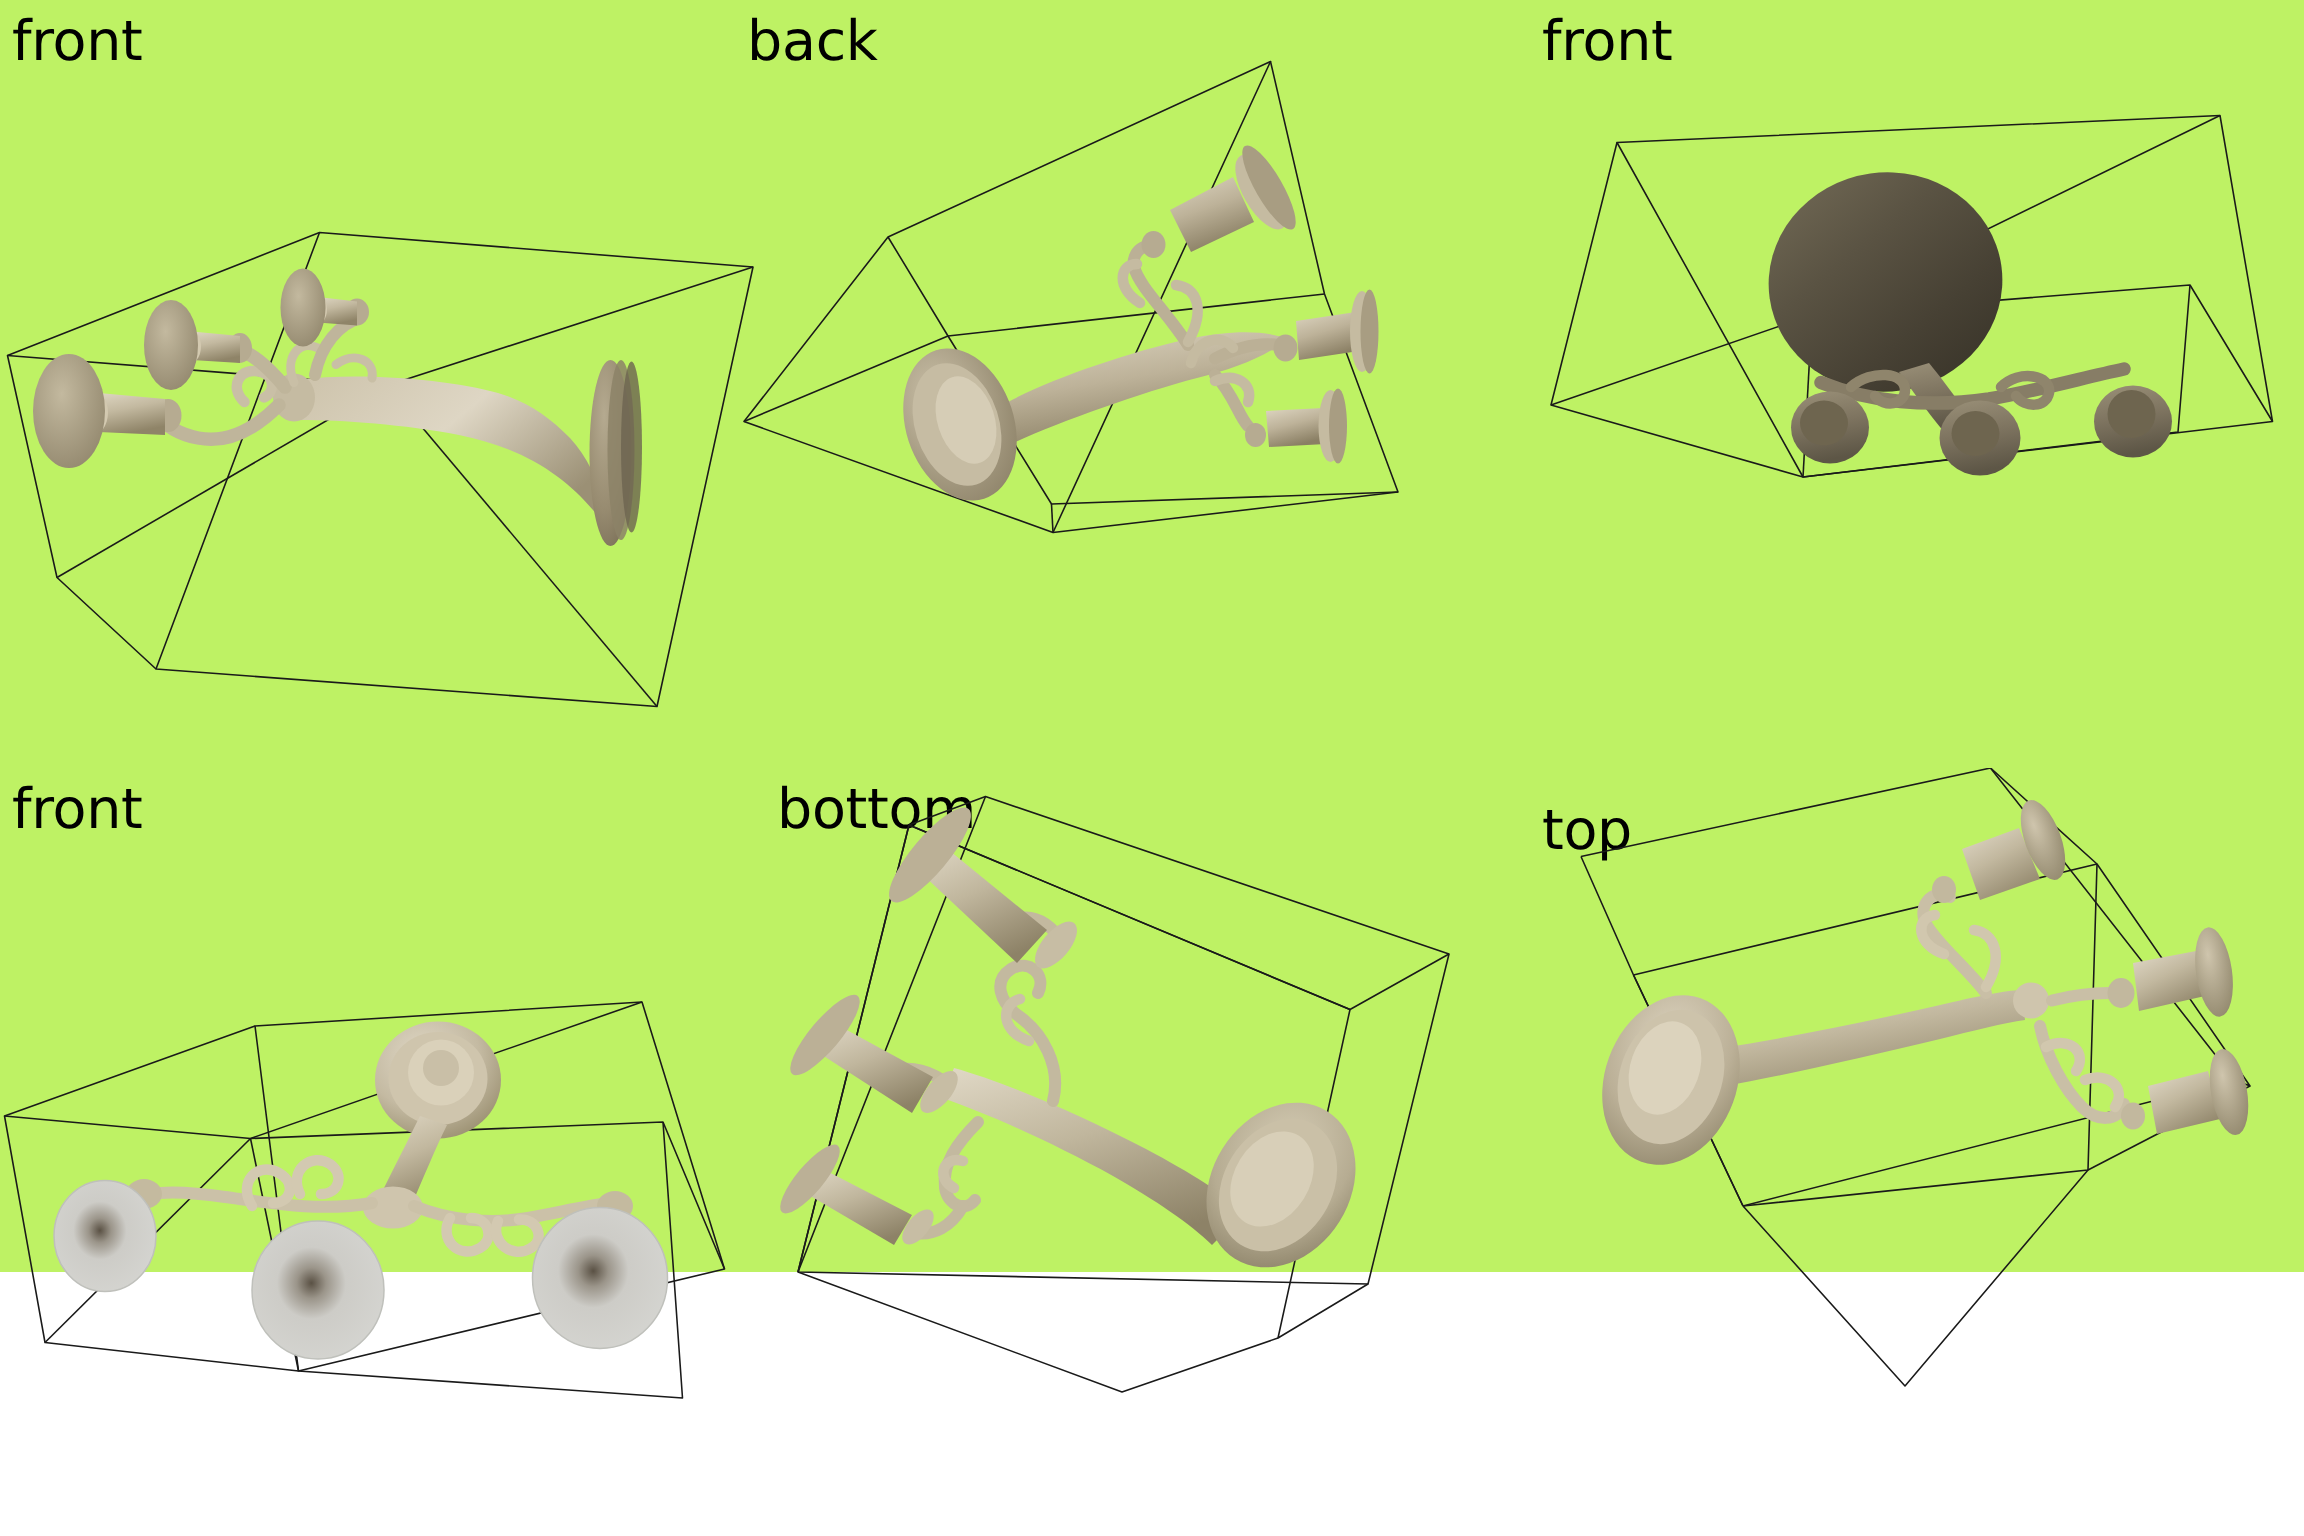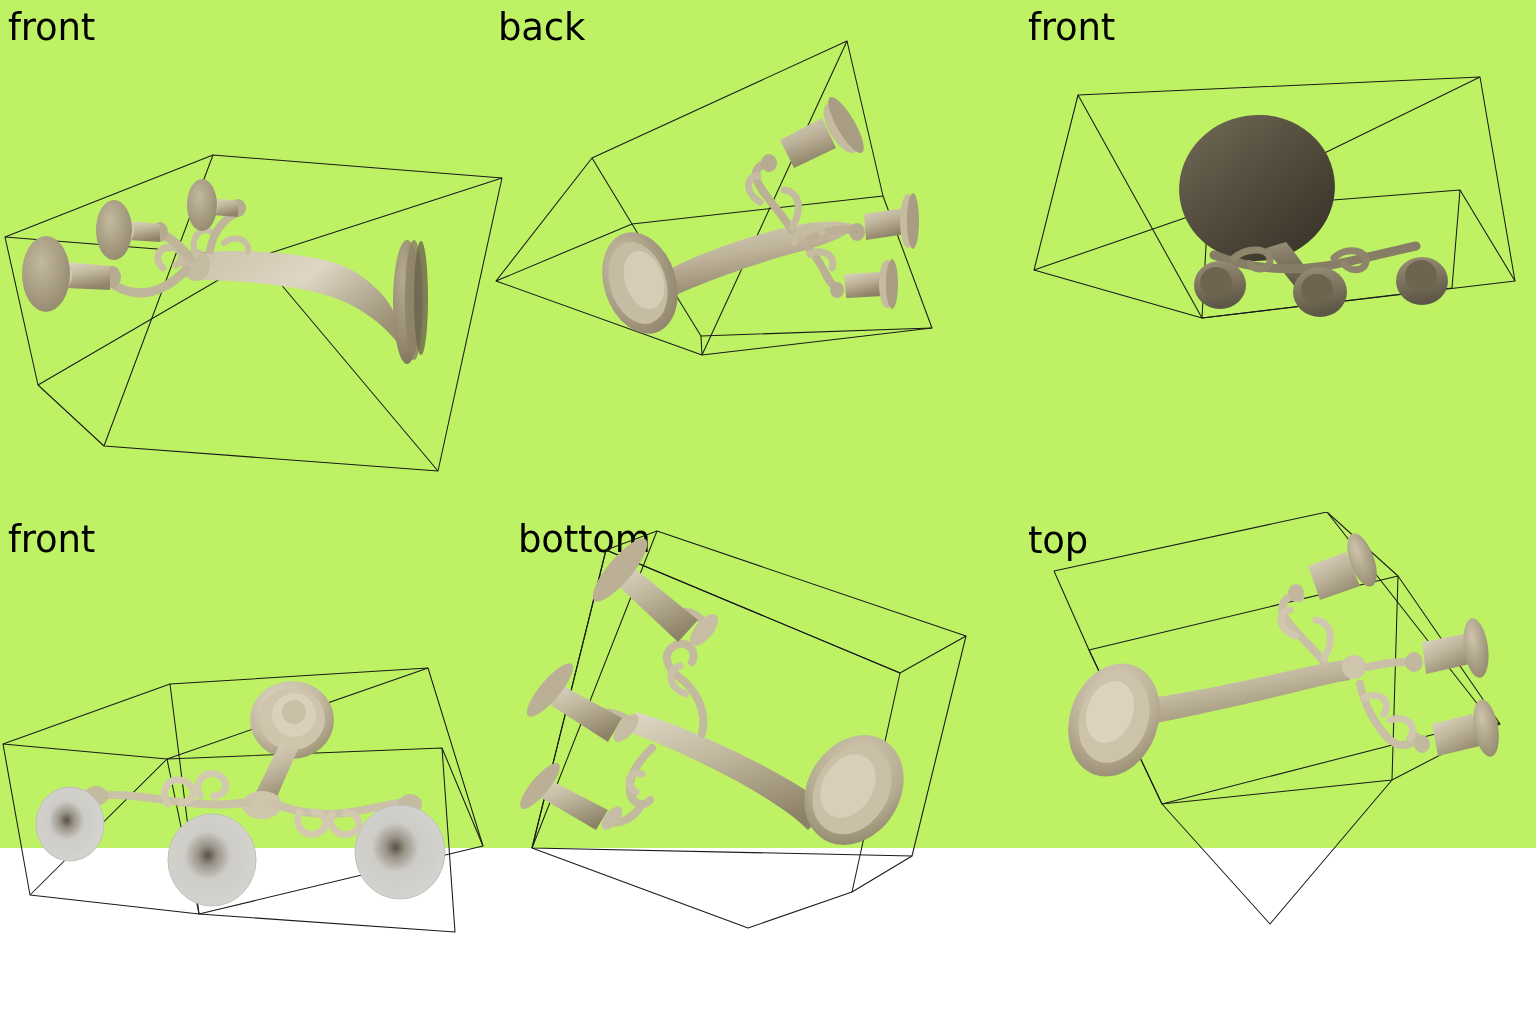--- a/index.html
+++ b/index.html
@@ -25,21 +25,21 @@
     color:#000;
     letter-spacing:-0.2px;
     white-space:nowrap;
     font-weight:400;
   }
   .p-front  .vlabel{left:8px;  top:9px;}
   .p-back   .vlabel{left:6px;  top:9px;}
   .p-left   .vlabel{left:4px;  top:9px;}
   .p-right  .vlabel{left:8px;  top:9px;}
   .p-bottom .vlabel{left:6px;  top:9px;}
-  .p-top    .vlabel{left:4px;  top:10px;}
+  .p-top    .vlabel{left:4px;  top:23px;}
 
   .stage{position:absolute;inset:0;}
   svg.render{position:absolute;left:0;top:0;width:512px;height:512px;display:block;}
   .bbox{fill:none;stroke:#1a1a1a;stroke-width:1.05;stroke-linejoin:round;vector-effect:non-scaling-stroke;}
 </style>
 </head>
 <body>
 
 <div id="sheet">
 

